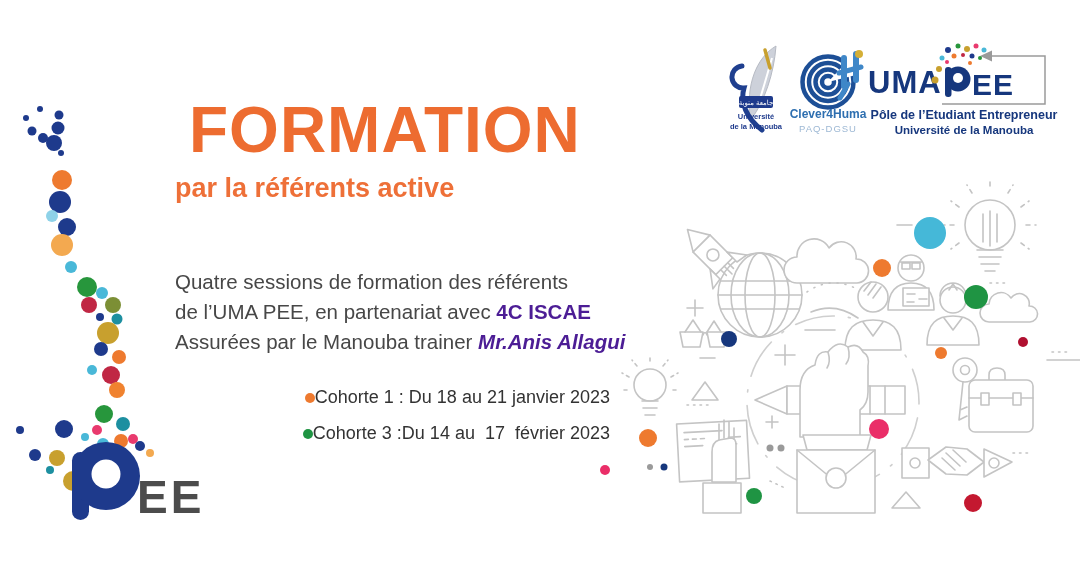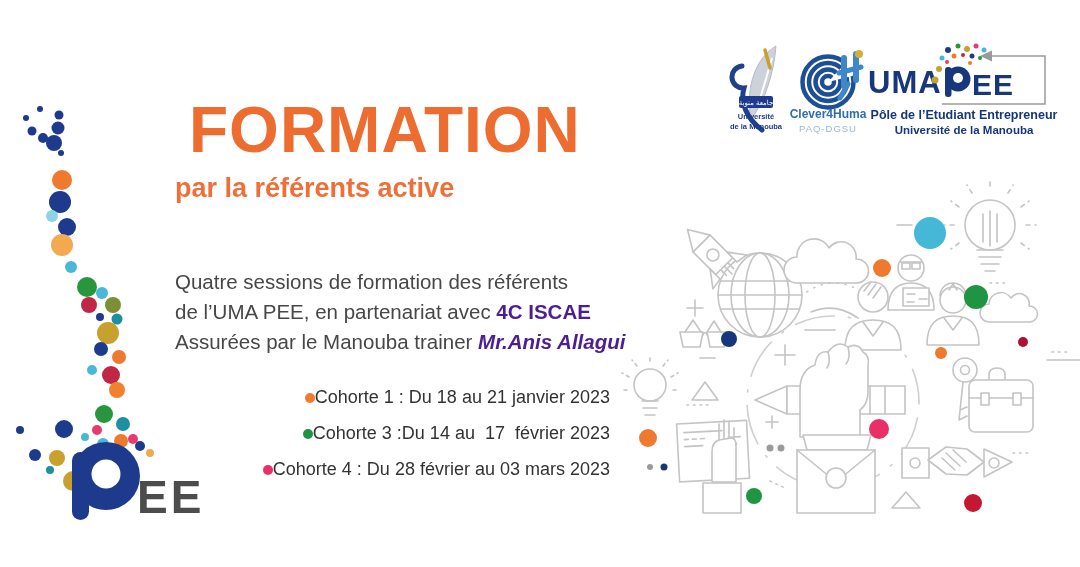--- a/index.html
+++ b/index.html
@@ -108,21 +108,20 @@
     <div class="cohort-row">
       <span class="bullet" style="background:#ee7a2f"></span>
       <span class="cohort-label">Cohorte 1 : Du 18 au 21 janvier 2023</span>
     </div>
     <div class="cohort-row">
       <span class="bullet" style="background:#1f9443"></span>
       <span class="cohort-label">Cohorte 3 :Du 14 au  17  février 2023</span>
     </div>
     <div class="cohort-row">
       <span class="bullet" style="background:#ea2e68"></span>
-      <span class="cohort-label">Cohorte 4 : Du 28 février au 03 mars 2023</span>
     </div>
   </div>
 
   <svg class="logo logo-university" width="80" height="102" viewBox="0 0 80 102">
     <path d="M38 78 C34 45 44 18 64 6 C62 34 52 62 40 78 Z" fill="#cdd1da" stroke="#b6bac3" stroke-width="1"></path>
     <path d="M47 62 C52 46 56 32 60 18" stroke="#ffffff" stroke-width="2" fill="none"></path>
     <path d="M30 26 a10 10 0 1 0 2 22 C28 62 34 78 50 90" stroke="#1f3f8f" stroke-width="5" fill="none" stroke-linecap="round"></path>
     <path d="M53 10 L58 28" stroke="#c8a02e" stroke-width="3.5" stroke-linecap="round"></path>
     <rect x="27" y="56" width="34" height="12" rx="2" fill="#1e3a8c"></rect>
     <text x="44" y="65" font-size="7" fill="#ffffff" text-anchor="middle">جامعة منوبة</text>

